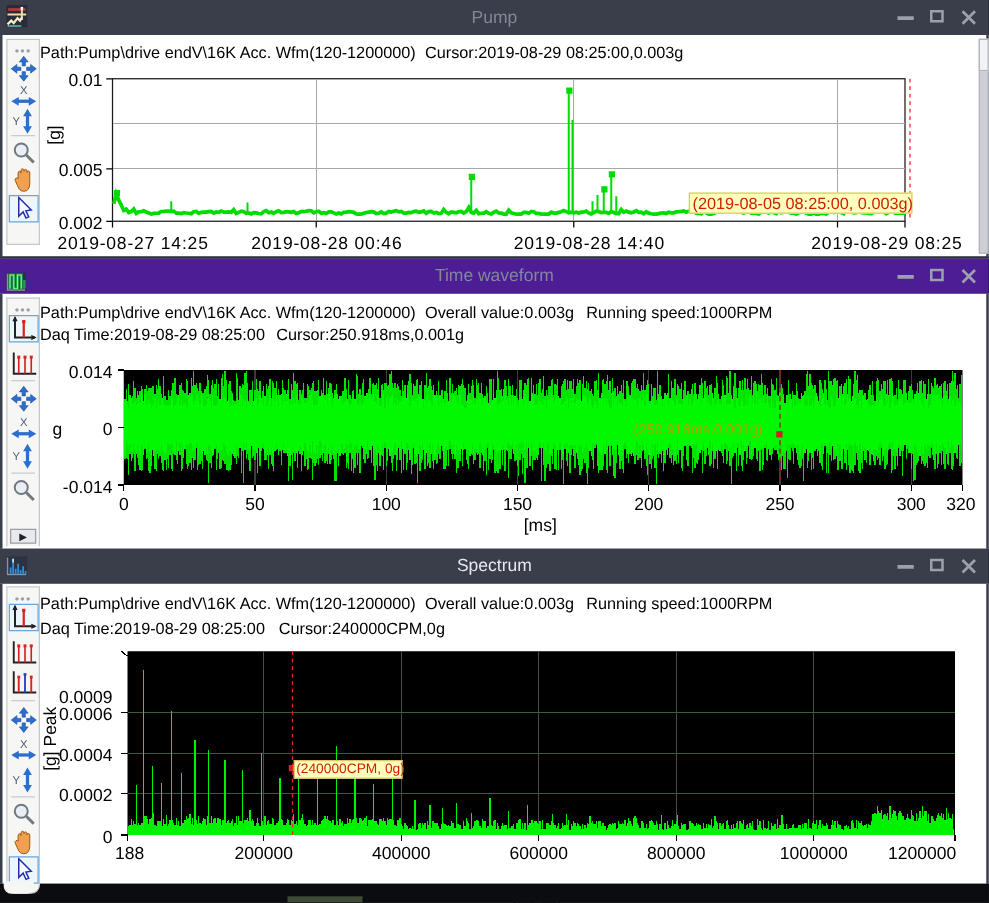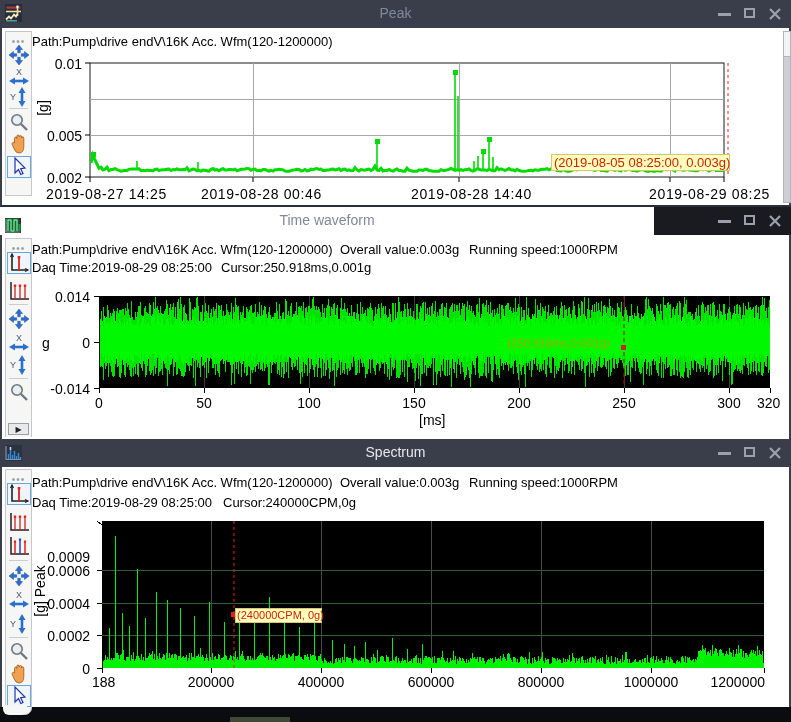--- a/index.html
+++ b/index.html
@@ -14,21 +14,21 @@
 <div style="position:absolute;left:0;top:0px;width:791px;height:28px;background:#3a3e4b;">
   <div style="position:absolute;left:5px;top:4px;"><svg width="17" height="18" viewBox="0 0 17 18">
         <rect x="0" y="0" width="17" height="18" fill="#262c3a"></rect>
         <rect x="1.5" y="2.5" width="14" height="2.2" fill="#b03838"></rect>
         <line x1="1" y1="7.5" x2="16" y2="7.5" stroke="#e8e0a0" stroke-width="1.6"></line>
         <line x1="12.5" y1="2" x2="12.5" y2="12" stroke="#e8e0a0" stroke-width="1.6"></line>
         <rect x="11.5" y="1.5" width="2" height="2.5" fill="#ffffff"></rect>
         <path d="M1 15.5 L4 12.5 L6 14.5 L9 10.5 L11 12.5 L12.5 10" stroke="#f3ecc2" stroke-width="1.8" fill="none"></path>
         <line x1="1" y1="16.8" x2="12" y2="16.8" stroke="#4e9a96" stroke-width="1.6"></line>
       </svg></div>
-  <div style="position:absolute;left:0;right:0;top:5px;text-align:center;font-size:14px;color:#818899;">Peak</div>
+  <div style="position:absolute;left:0;right:0;top:5px;text-align:center;font-size:14px;color:#818899;">Pump</div>
   <div style="position:absolute;left:718px;top:13px;width:13px;height:3px;background:#9aa0ac;"></div>
   <div style="position:absolute;left:744px;top:8px;width:11px;height:10px;border:2px solid #9aa0ac;"></div>
   <svg style="position:absolute;left:768px;top:7px;" width="14" height="14" viewBox="0 0 14 14">
       <path d="M2 2 L12 12 M12 2 L2 12" stroke="#9aa0ac" stroke-width="2.2"></path>
     </svg>
 </div>
 <div class="content" style="left:0;top:28px;width:791px;height:179px;border-left:2px solid #3a3e4b;border-right:2px solid #3a3e4b;border-bottom:2px solid #2b2e38;">
 <svg style="position:absolute;left:0;top:0;" width="789" height="179" viewBox="0 0 789 179">
 <rect x="88" y="35" width="634" height="114" fill="#ffffff" stroke="#1a1a1a"></rect>
 <g stroke="#a8a8a8" shape-rendering="crispEdges">
@@ -72,20 +72,21 @@
 <div style="position:absolute;left:549px;top:126px;width:179px;height:17px;background:#ffffbe;border:1px solid #d8c86a;font-size:13px;color:#cc2200;white-space:nowrap;padding-left:2px;">(2019-08-05 08:25:00, 0.003g)</div>
 <div class="lbl" style="right:707px;top:28px;">0.01</div>
 <div class="lbl" style="right:707px;top:100px;text-align:right;">0.005</div>
 <div class="lbl" style="right:707px;top:142px;">0.002</div>
 <div class="lbl" style="left:33px;top:72px;transform:rotate(-90deg);transform-origin:center;">[g]</div>
 <div class="lbl dt" style="left:44px;top:158px;">2019-08-27 14:25</div>
 <div class="lbl dt" style="left:199px;top:158px;">2019-08-28 00:46</div>
 <div class="lbl dt" style="left:409px;top:158px;">2019-08-28 14:40</div>
 <div class="lbl dt" style="right:19px;top:158px;">2019-08-29 08:25</div>
 <div class="pth" style="left:30px;top:6px;">Path:Pump\drive endV\16K Acc. Wfm(120-1200000)</div>
+<div class="pth" style="left:338px;top:6px;">Cursor:2019-08-29 08:25:00,0.003g</div>
 <div style="position:absolute;left:781px;top:3px;width:8px;height:172px;background:#ccd0d6;border:1px solid #b2b6bc;"></div>
 <div style="position:absolute;left:781px;top:3px;width:8px;height:26px;background:#f2f3f5;border:1px solid #b2b6bc;"></div>
 <div class="tb" style="top:3px;height:165px;">
       <div style="position:absolute;left:50%;transform:translateX(-50%);top:4px;color:#9aa0aa;font-size:10px;letter-spacing:1px;">•••</div>
       <div style="position:absolute;left:50%;transform:translateX(-50%);top:12px;width:22px;height:22px;display:flex;align-items:center;justify-content:center;overflow:hidden;">
         <svg width="22" height="22" viewBox="0 0 22 22">
           <g fill="#2a6fd0" stroke="#1c4f9e" stroke-width="0.5">
 <path d="M11 1 L14.5 5.5 L12.3 5.5 L12.3 8.7 L9.7 8.7 L9.7 5.5 L7.5 5.5 Z"></path>
 <path d="M11 21 L14.5 16.5 L12.3 16.5 L12.3 13.3 L9.7 13.3 L9.7 16.5 L7.5 16.5 Z"></path>
 <path d="M1 11 L5.5 7.5 L5.5 9.7 L8.7 9.7 L8.7 12.3 L5.5 12.3 L5.5 14.5 Z"></path>
@@ -128,21 +129,21 @@
         </svg>
       </div>
       <div style="position:absolute;left:50%;transform:translateX(-50%);top:124px;width:24px;height:22px;border:1px solid #6aa6d8;background:#eef6fc;display:flex;align-items:center;justify-content:center;overflow:hidden;">
         <svg width="22" height="22" viewBox="0 0 22 22">
           <path d="M7 2 L7 17 L10.5 13.5 L12.8 18.5 L15 17.5 L12.7 12.7 L17 12 Z" fill="#f8fafc" stroke="#2233aa" stroke-width="1.2"></path>
         </svg>
       </div>
     </div>
 </div>
 
-<div style="position:absolute;left:0;top:207px;width:654px;height:28px;background:#ffffff;">
+<div style="position:absolute;left:0;top:207px;width:791px;height:28px;background:#4c1d95;">
   <div style="position:absolute;left:5px;top:11px;"><svg width="16" height="15" viewBox="0 0 16 15">
         <rect x="0" y="0" width="16" height="15" fill="#2b3242"></rect>
         <path d="M1 1 V14 H15" stroke="#8a92a2" stroke-width="1.2" fill="none"></path>
         <path d="M3 13 V2 H6 V13 H9 V2 H12 V13" stroke="#1e9e42" stroke-width="2.4" fill="none"></path>
         <path d="M3 13 V2 H6 V13 H9 V2 H12 V13" stroke="#8fe8a8" stroke-width="0.9" fill="none"></path>
         <path d="M14.5 13 V6" stroke="#1e9e42" stroke-width="2"></path>
       </svg></div>
   <div style="position:absolute;left:0;right:0;top:5px;text-align:center;font-size:14px;color:#818899;">Time waveform</div>
   <div style="position:absolute;left:718px;top:13px;width:13px;height:3px;background:#9aa0ac;"></div>
   <div style="position:absolute;left:744px;top:8px;width:11px;height:10px;border:2px solid #9aa0ac;"></div>

